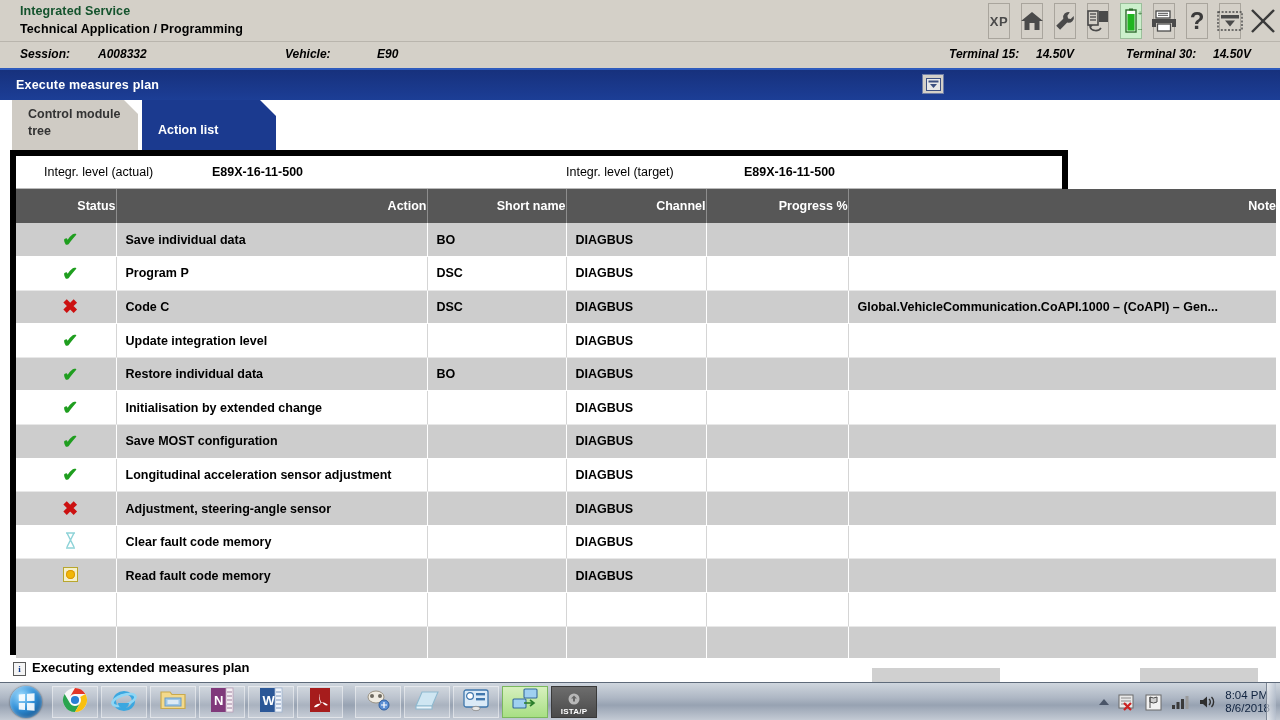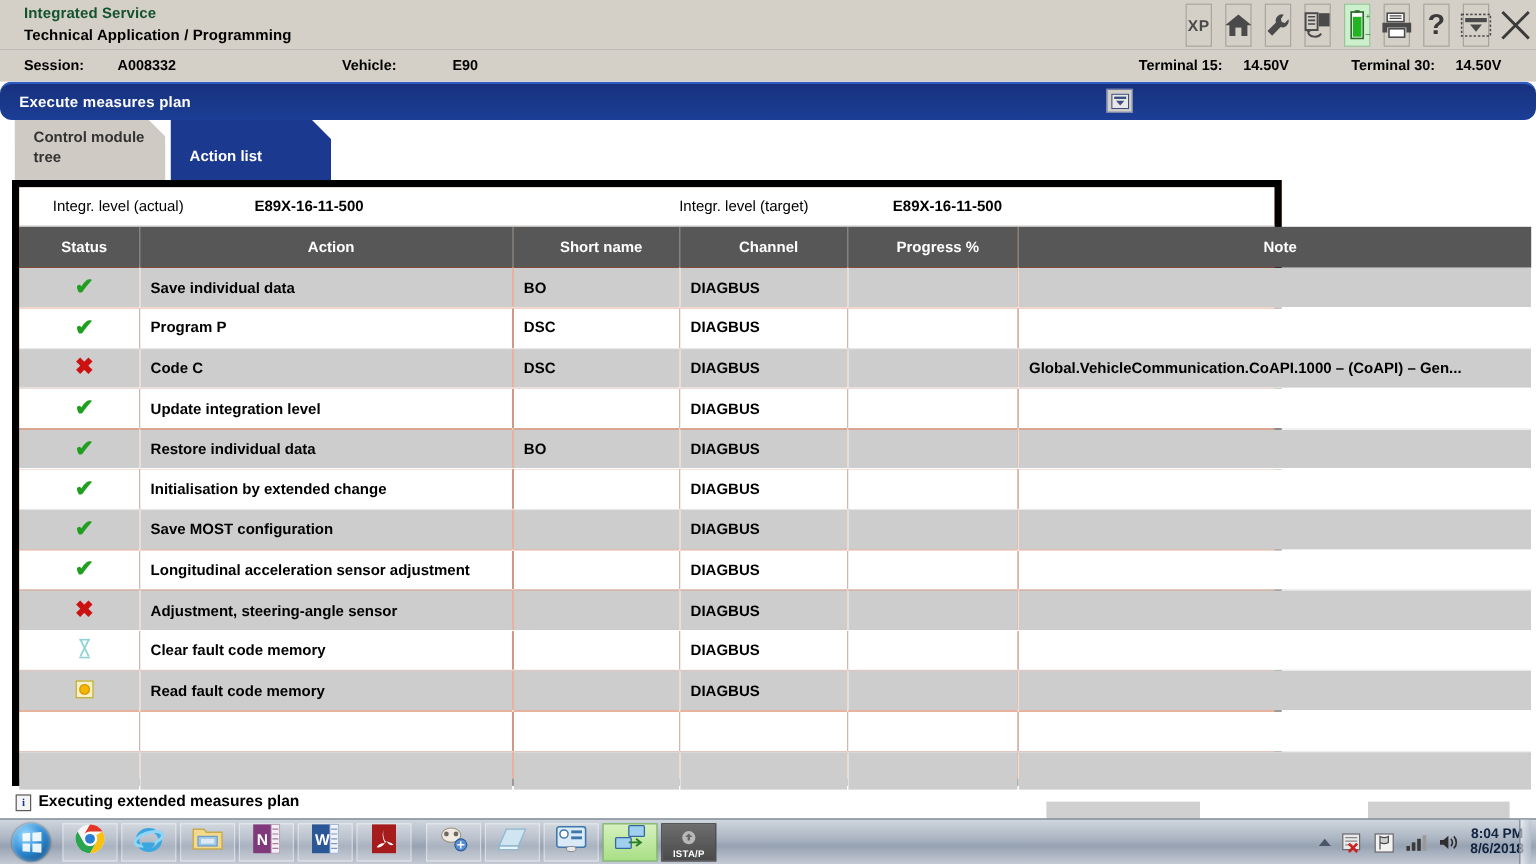--- a/index.html
+++ b/index.html
@@ -55,39 +55,39 @@
     font-size: 13px; font-weight: bold; color: #4a4a4a;
     letter-spacing: .5px;
   }
   .tbtn .qmark { font-size: 24px; font-weight: bold; color: #3a3a3a; line-height: 1; }
 
   
   .sessionbar {
     position: absolute; left: 0; top: 42px;
     width: 1280px; height: 26px;
     background: #d4d0c8;
+    font-style: italic;
   }
   .sessionbar .lbl { position: absolute; font-size: 12px; color: #000; font-weight: bold; top: 5px; }
   .sb-session-lbl { left: 20px; }
   .sb-session-val { left: 98px; }
   .sb-vehicle-lbl { left: 285px; }
   .sb-vehicle-val { left: 350px; padding-left: 27px; }
   .sb-t15-lbl { left: 949px; }
   .sb-t15-val { left: 1036px; }
   .sb-t30-lbl { left: 1126px; }
   .sb-t30-val { left: 1213px; }
 
   
   .bluebar {
     position: absolute; left: 0; top: 68px;
     width: 1280px; height: 32px;
     background: #1b3a8f;
     background: linear-gradient(#17317d, #1c3e96);
     border-top: 2px solid #2e5bbd;
-    border-radius: 10px;
   }
   .bluebar-title {
     position: absolute; left: 16px; top: 8px;
     font-size: 12.5px; font-weight: bold; color: #fff;
     letter-spacing: .2px;
   }
   .bluebar-icon {
     position: absolute; left: 922px; top: 74px;
     width: 22px; height: 20px;
     background: #d4d0c8;
@@ -150,21 +150,21 @@
   table.actions {
     width: 100%;
     border-collapse: collapse;
     table-layout: fixed;
     font-size: 12.5px;
   }
   table.actions th {
     background: #575757;
     color: #ffffff;
     font-weight: bold;
-    text-align: center;
+    text-align: right;
     height: 34px;
     padding: 0 0 0 9px;
     border-right: 1px solid #8d8d8d;
     font-size: 12.5px;
     vertical-align: middle;
   }
   table.actions th:last-child { border-right: none; }
   table.actions td {
     height: 33.6px;
     padding: 0 0 0 9px;
@@ -290,22 +290,22 @@
     position: absolute; bottom: 1px; left: 0; right: 0;
     text-align: center; font-size: 8px; font-weight: bold; color: #fff;
     letter-spacing: .2px;
   }
   .tray {
     position: absolute; right: 4px; top: 0;
     height: 38px; display: flex; align-items: center; gap: 9px;
     padding-right: 6px;
   }
   .tray-clock {
-    font-size: 11.5px; color: #10233f; text-align: center; line-height: 13px;
-    font-weight: bold; cursor: pointer;
+    font-size: 11.5px; color: #10233f; line-height: 13px;
+    font-weight: normal; cursor: pointer;
   }
   .tray-ico { cursor: pointer; display: flex; align-items: center; }
   .tray-arrow {
     width: 0; height: 0; border-left: 5px solid transparent; border-right: 5px solid transparent;
     border-bottom: 6px solid #4a5568; cursor: pointer;
   }
   .showdesk {
     position: absolute; right: 0; top: 0;
     width: 10px; height: 38px;
     background: linear-gradient(90deg, rgba(255,255,255,.55), rgba(180,190,205,.6));

